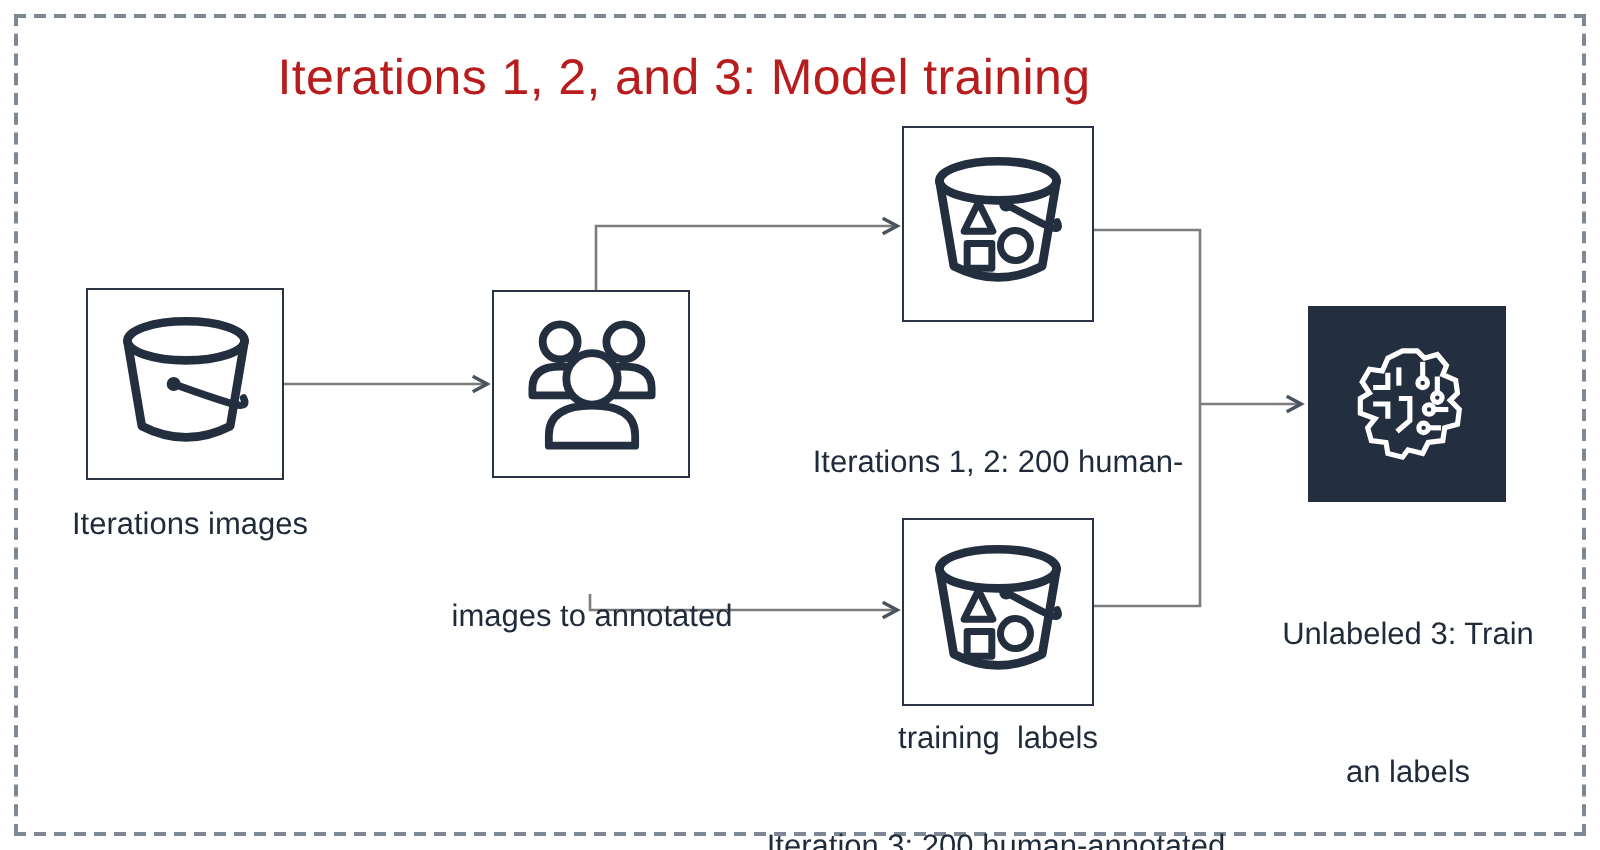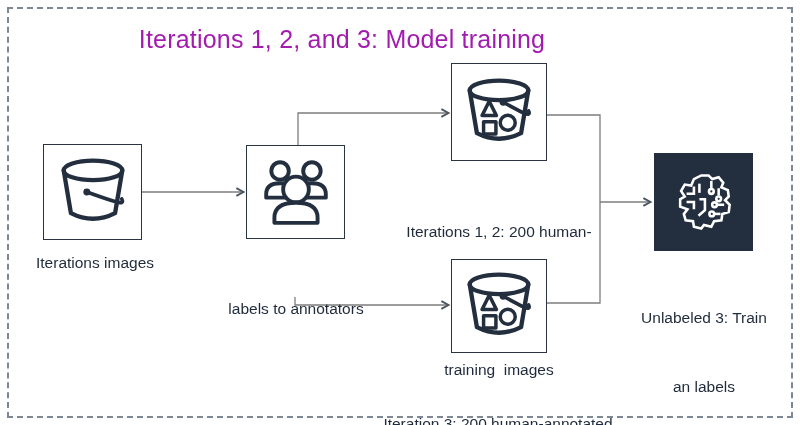--- a/index.html
+++ b/index.html
@@ -7,21 +7,21 @@
     position:relative;width:800px;height:425px;background:#ffffff;
     font-family:"Liberation Sans","DejaVu Sans",sans-serif;
     overflow:hidden;
   }
   .frame{
     position:absolute;left:7px;top:7px;right:7px;bottom:7px;
     border:2px dashed #7d8894;pointer-events:none;
   }
   .title{
     position:absolute;left:0;top:25px;width:684px;text-align:center;
-    font-size:25px;color:#a21caf;letter-spacing:.2px;
+    font-size:25px;color:#b91c1c;letter-spacing:.2px;
   }
   .box{
     position:absolute;border:1.5px solid #2a3544;background:#ffffff;
     display:flex;align-items:center;justify-content:center;box-sizing:border-box;
   }
   .box-unlabeled{left:43px;top:144px;width:99px;height:96px;}
   .box-annotators{left:246px;top:145px;width:99px;height:94px;}
   .box-training{left:451px;top:63px;width:96px;height:98px;}
   .box-validation{left:451px;top:259px;width:96px;height:94px;}
   .model-sq{
@@ -81,40 +81,40 @@
         <circle cx="20.5" cy="15.5" r="8.5"></circle>
         <path d="M7,41.5 L7,38 Q7,27.5 20.5,27.5 Q34,27.5 34,38 L34,41.5 Z"></path>
         <circle cx="51.5" cy="15.5" r="8.5"></circle>
         <path d="M38,41.5 L38,38 Q38,27.5 51.5,27.5 Q65,27.5 65,38 L65,41.5 Z"></path>
         <circle cx="36" cy="33.5" r="12.5" fill="#ffffff"></circle>
         <path d="M15,66 L15,61 Q15,46.5 36,46.5 Q57,46.5 57,61 L57,66 Z" fill="#ffffff"></path>
       </g>
     </svg>
   </div>
   <div class="lbl lbl-annotators">
-    <div>labels to annotators</div>
+    <div>images to annotated</div>
   </div>
 
   <div class="box box-training">
     <svg width="74" height="74" viewBox="0 0 72 72">
       <g class="icon-stroke" stroke-width="4.2">
         <ellipse cx="36" cy="15" rx="28.5" ry="9.5"></ellipse>
         <path d="M7.5,15 L14.5,56.5 Q36,67.5 57.5,56.5 L64.5,15"></path>
         <path d="M40,26.5 Q53,33.5 60,37 Q67,40 64.8,35" stroke-width="3.6"></path>
         <circle cx="40" cy="26.5" r="3.4" fill="#232f3e" stroke="none"></circle>
         <path d="M26.5,25.5 L33.5,39.5 L19.5,39.5 Z" stroke-width="3.4"></path>
         <rect x="21" y="45.5" width="12" height="12" stroke-width="3.4"></rect>
         <circle cx="44.5" cy="46.5" r="7.3" stroke-width="3.4"></circle>
       </g>
     </svg>
   </div>
   <div class="lbl lbl-training">
     <div>Iterations 1, 2: 200 human-</div>
     <div>annotated</div>
-    <div>training  images</div>
+    <div>training  labels</div>
   </div>
 
   <div class="box box-validation">
     <svg width="74" height="74" viewBox="0 0 72 72">
       <g class="icon-stroke" stroke-width="4.2">
         <ellipse cx="36" cy="15" rx="28.5" ry="9.5"></ellipse>
         <path d="M7.5,15 L14.5,56.5 Q36,67.5 57.5,56.5 L64.5,15"></path>
         <path d="M40,26.5 Q53,33.5 60,37 Q67,40 64.8,35" stroke-width="3.6"></path>
         <circle cx="40" cy="26.5" r="3.4" fill="#232f3e" stroke="none"></circle>
         <path d="M26.5,25.5 L33.5,39.5 L19.5,39.5 Z" stroke-width="3.4"></path>

